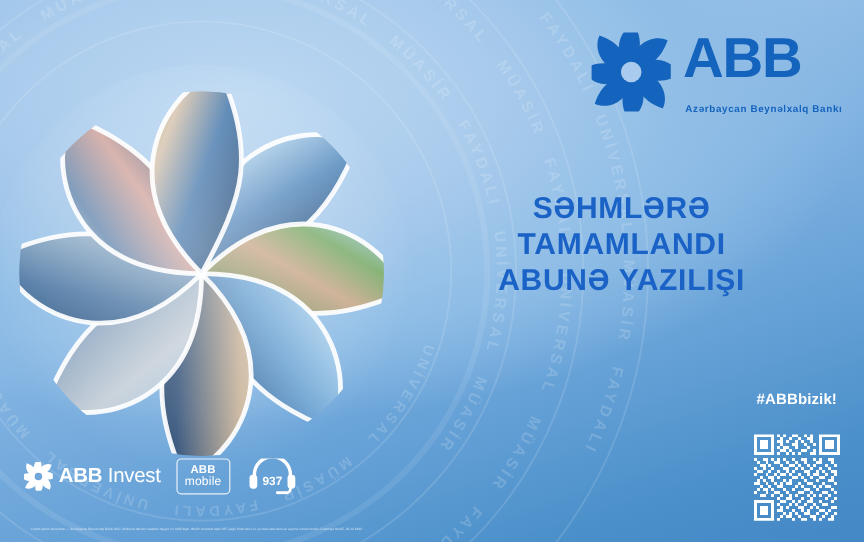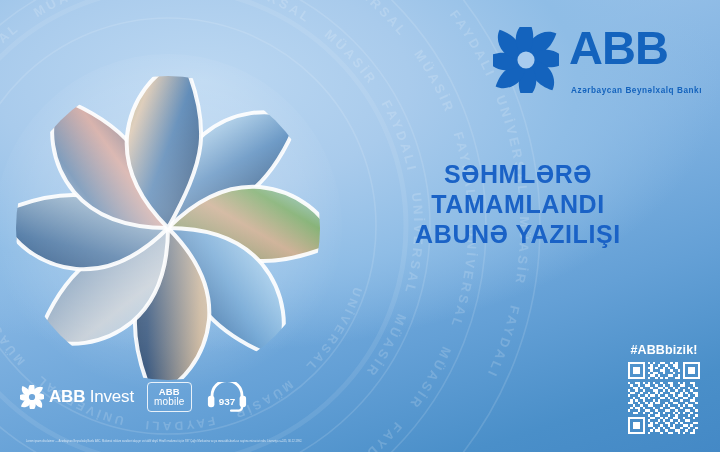--- a/index.html
+++ b/index.html
@@ -88,21 +88,21 @@
     line-height:1.02;min-width:33px;
   }
   .abbmobile .m1{font-size:9.5px;font-weight:800;color:#fff;letter-spacing:.2px;}
   .abbmobile .m2{font-size:10px;font-weight:400;color:#fff;letter-spacing:.2px;}
 
   .nine37{display:flex;align-items:center;justify-content:center;width:44px;height:30px;}
 
   
   .qrblock{
     position:absolute;right:20px;bottom:18px;
-    display:flex;flex-direction:column;align-items:center;gap:5px;
+    display:flex;flex-direction:column;align-items:center;gap:22px;
   }
   .qrblock .hashtag{
     font-size:12.5px;font-weight:800;color:#ffffff;letter-spacing:.1px;
   }
   .qrbox{
     width:72px;height:72px;display:block;
   }
 
   
   .fineprint{

